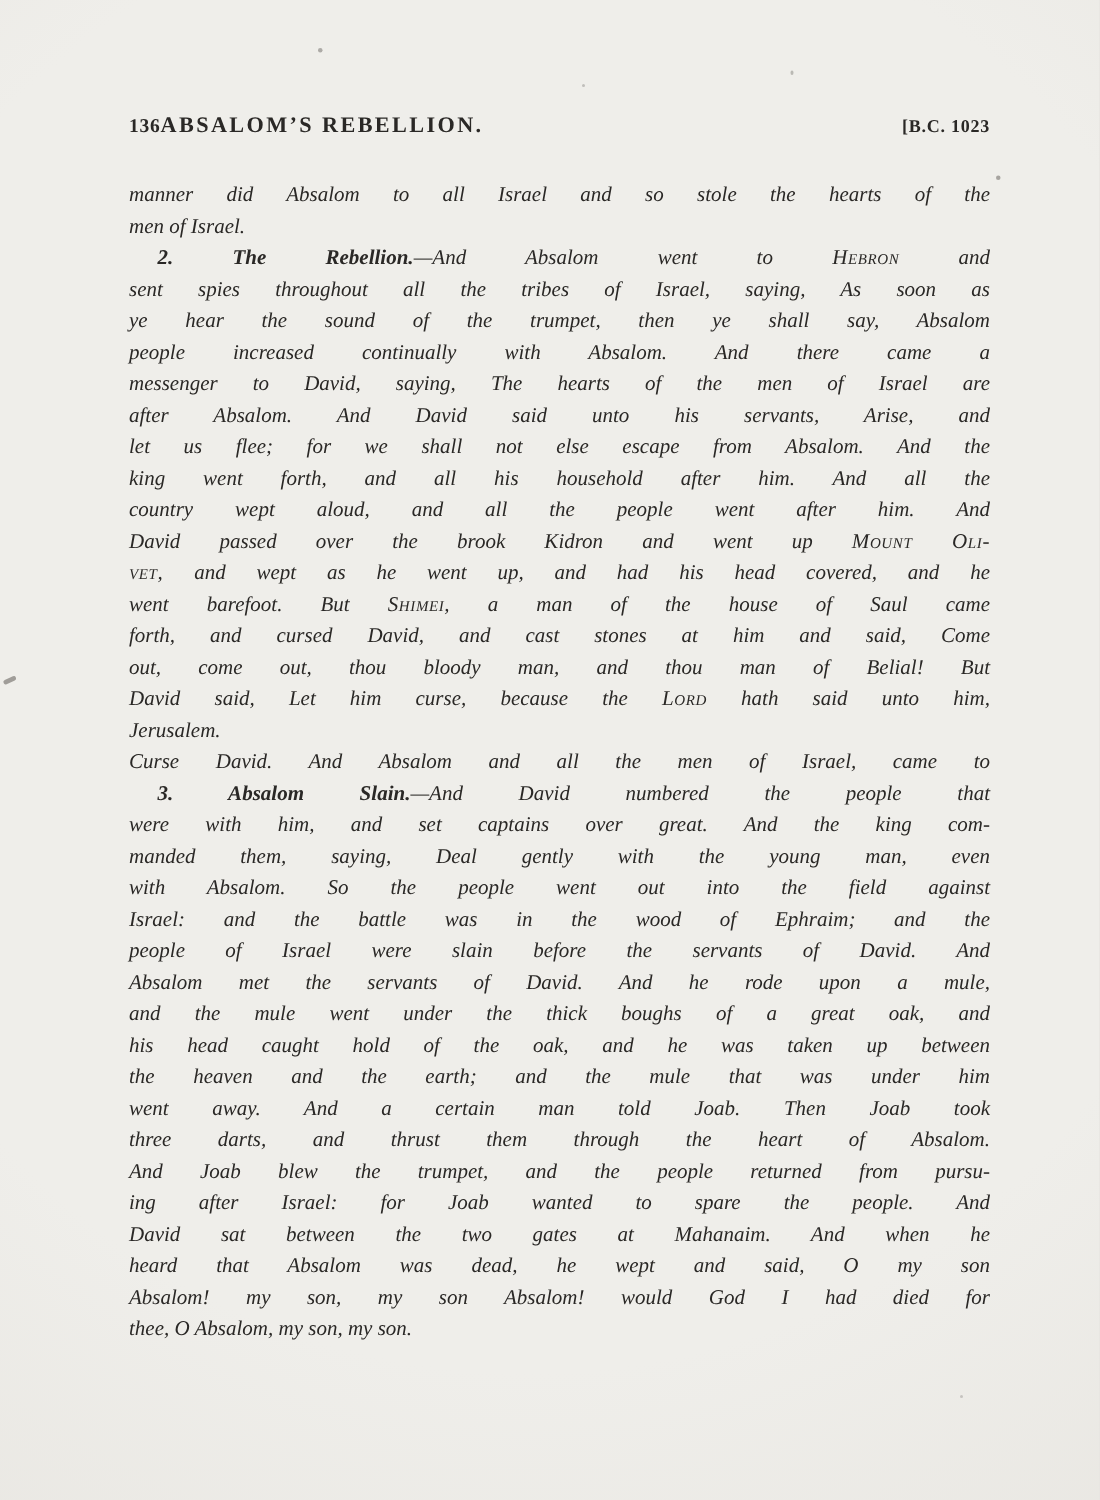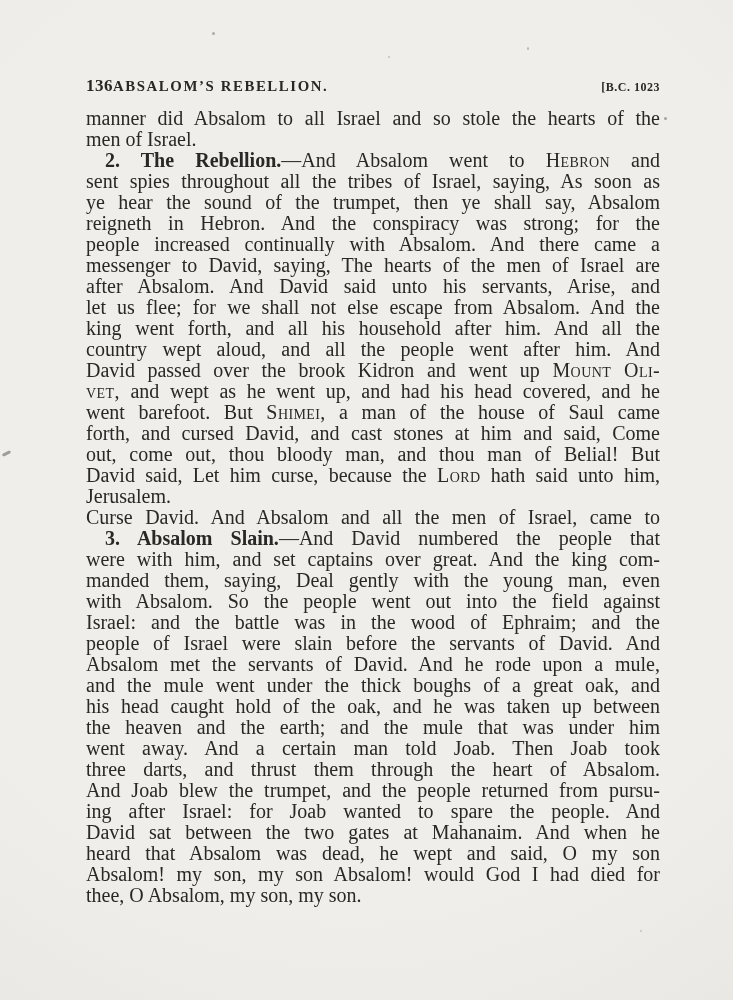--- a/index.html
+++ b/index.html
@@ -7,26 +7,26 @@
   .page{
     position:relative;width:733px;height:1000px;
     font-family:"Liberation Serif","DejaVu Serif",serif;
     color:#2a2826;
     background:radial-gradient(ellipse 120% 90% at 48% 42%, #efeeea 55%, #e8e6e1 86%, #e1dfd9 100%);
   }
   .page-header{
     position:absolute;top:76px;left:86px;width:574px;
     display:flex;align-items:baseline;
   }
-  .page-number{font-size:17px;font-weight:bold;letter-spacing:0.5px;}
+  .page-number{font-size:13px;font-weight:bold;letter-spacing:0.5px;}
   .running-title{flex:1;font-size:14.8px;font-weight:bold;letter-spacing:1.6px;}
   .date-annotation{font-size:12px;font-weight:bold;letter-spacing:0.5px;}
   .page-body{
-    position:absolute;top:108px;left:86px;width:574px;
-    font-size:20px;line-height:21px;
+    position:absolute;top:120px;left:86px;width:574px;
+    font-size:14px;line-height:21px;font-style:italic;
   }
   .paragraph{margin:0;}
   .line{height:21px;text-align:justify;text-align-last:justify;}
   .line.last{text-align-last:left;}
   .line.indent{text-indent:19px;}
   .seg-b{font-weight:bold;}
   .seg-sc{font-variant:small-caps;letter-spacing:0.4px;}
   .speck{position:absolute;background:#6b6863;border-radius:50%;}
   .speck.s1{left:212px;top:32px;width:3px;height:3px;opacity:.5;}
   .speck.s2{left:527px;top:47px;width:2px;height:3px;opacity:.4;}
@@ -46,21 +46,20 @@
   </div>
   <div class="page-body">
       <div class="paragraph">
         <div class="line"><span>manner did Absalom to all Israel and so stole the hearts of the</span></div>
         <div class="line last"><span>men of Israel.</span></div>
       </div>
       <div class="paragraph">
         <div class="line indent"><span class="seg-b">2.  The Rebellion.</span><span>—And Absalom went to </span><span class="seg-sc">Hebron</span><span> and</span></div>
         <div class="line"><span>sent spies throughout all the tribes of Israel, saying, As soon as</span></div>
         <div class="line"><span>ye hear the sound of the trumpet, then ye shall say, Absalom</span></div>
-        <div class="line"><span>reigneth in Hebron.  And the conspiracy was strong; for the</span></div>
         <div class="line"><span>people increased continually with Absalom.  And there came a</span></div>
         <div class="line"><span>messenger to David, saying, The hearts of the men of Israel are</span></div>
         <div class="line"><span>after Absalom.  And David said unto his servants, Arise, and</span></div>
         <div class="line"><span>let us flee; for we shall not else escape from Absalom.  And the</span></div>
         <div class="line"><span>king went forth, and all his household after him.  And all the</span></div>
         <div class="line"><span>country wept aloud, and all the people went after him.  And</span></div>
         <div class="line"><span>David passed over the brook Kidron and went up </span><span class="seg-sc">Mount Oli-</span></div>
         <div class="line"><span class="seg-sc">vet,</span><span> and wept as he went up, and had his head covered, and he</span></div>
         <div class="line"><span>went barefoot.  But </span><span class="seg-sc">Shimei</span><span>, a man of the house of Saul came</span></div>
         <div class="line"><span>forth, and cursed David, and cast stones at him and said, Come</span></div>

